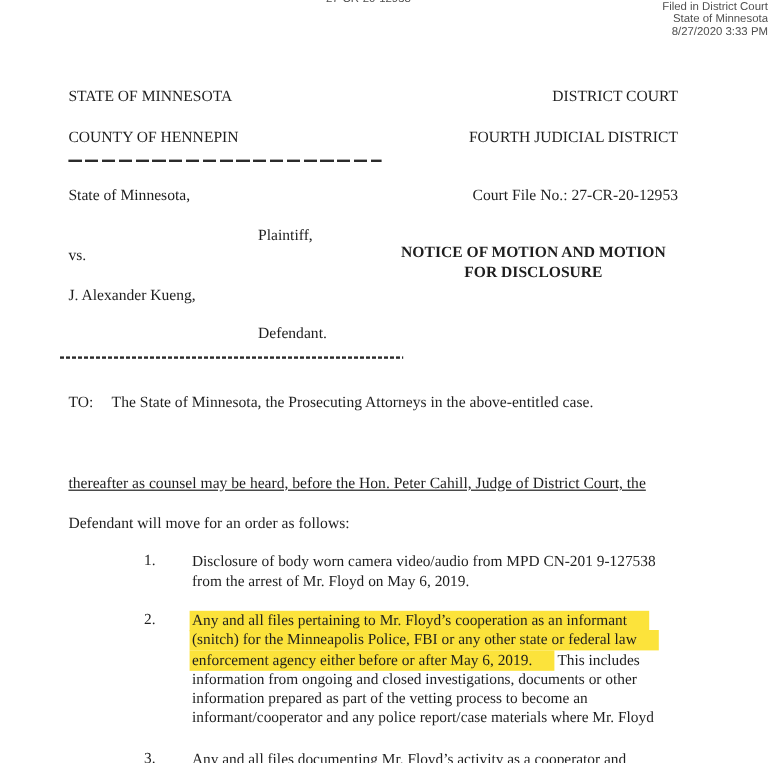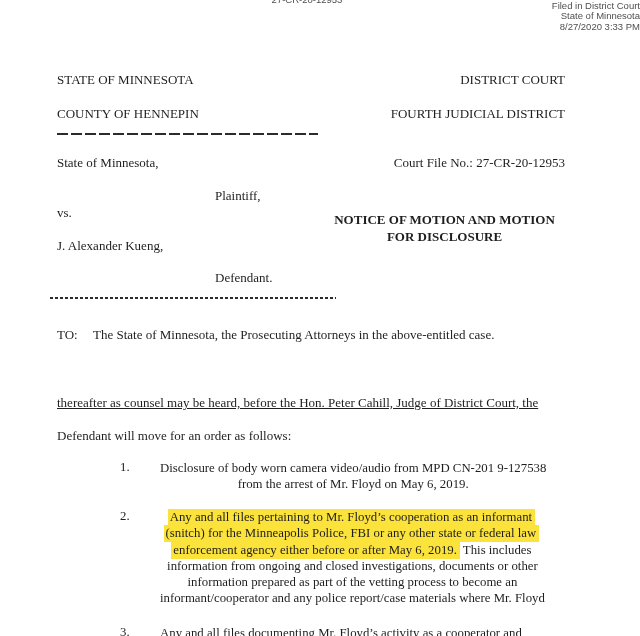--- a/index.html
+++ b/index.html
@@ -18,26 +18,26 @@
   .rule-dash {
     position:absolute; height:2px;
     background:repeating-linear-gradient(to right,#2b2b2b 0 11px,transparent 11px 14px);
   }
   .rule-dot {
     position:absolute; height:2px;
     background:repeating-linear-gradient(to right,#2b2b2b 0 3px,transparent 3px 5px);
   }
   .stamp { top:1px; right:0; text-align:right; font-size:9.5px; line-height:10.4px; }
   .header-case { left:247px; width:120px; top:-6px; text-align:center; font-size:9.5px; }
-  .motion-title { left:323px; width:243px; top:212px; text-align:center; font-weight:bold; line-height:16.5px; }
+  .motion-title { left:323px; width:243px; top:202px; text-align:center; font-weight:bold; line-height:16.5px; }
   .to-label { display:inline-block; width:36px; }
   .list-num { position:absolute; left:120px; font-size:12.8px; }
-  .list-lines { position:absolute; left:160px; font-size:12.8px;text-align:center; }
+  .list-lines { position:absolute; left:160px; font-size:12.8px; }
   .item-line { line-height:16.3px; white-space:nowrap; }
-  .hl { background:var(--hl,#fce33b); padding:1px 3px 2px 2px; margin-left:-2px;margin-top:24px; }
+  .hl { background:var(--hl,#fce33b); padding:1px 18px 2px 2px; margin-left:-2px;margin-top:24px; }
 </style>
 </head>
 <body>
 
 <div class="page">
 
   <div class="abs sans header-case">27-CR-20-12953</div>
 
   <div class="abs sans stamp">
     <div>Filed in District Court</div>

